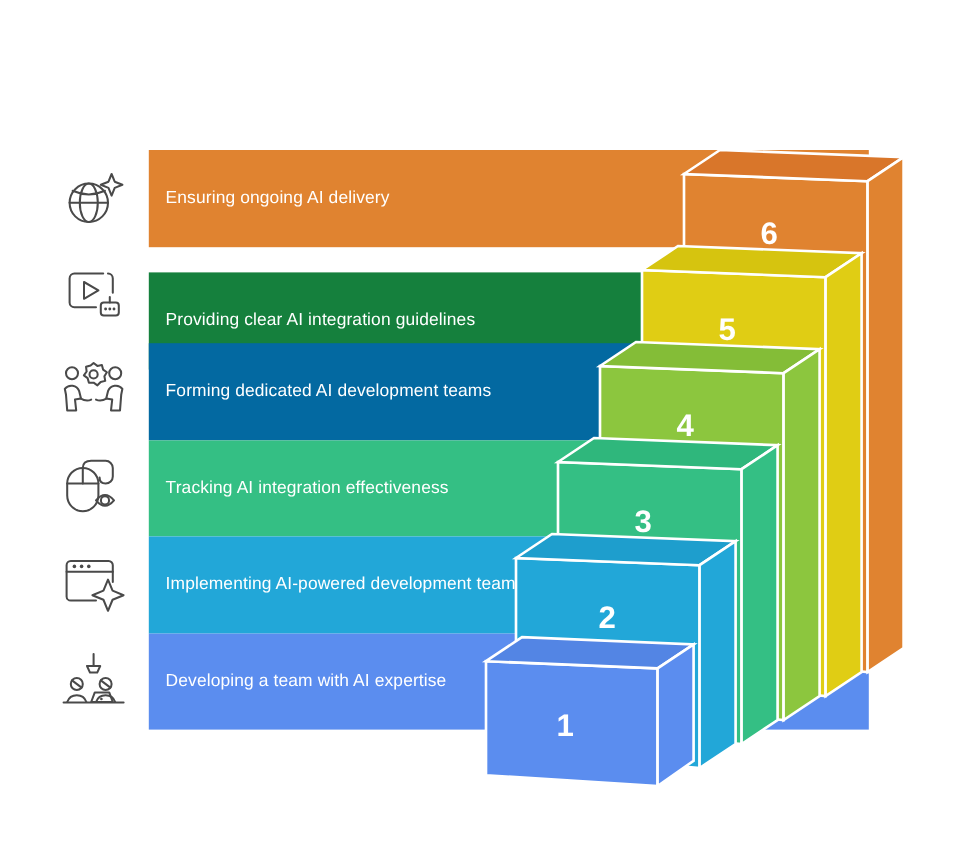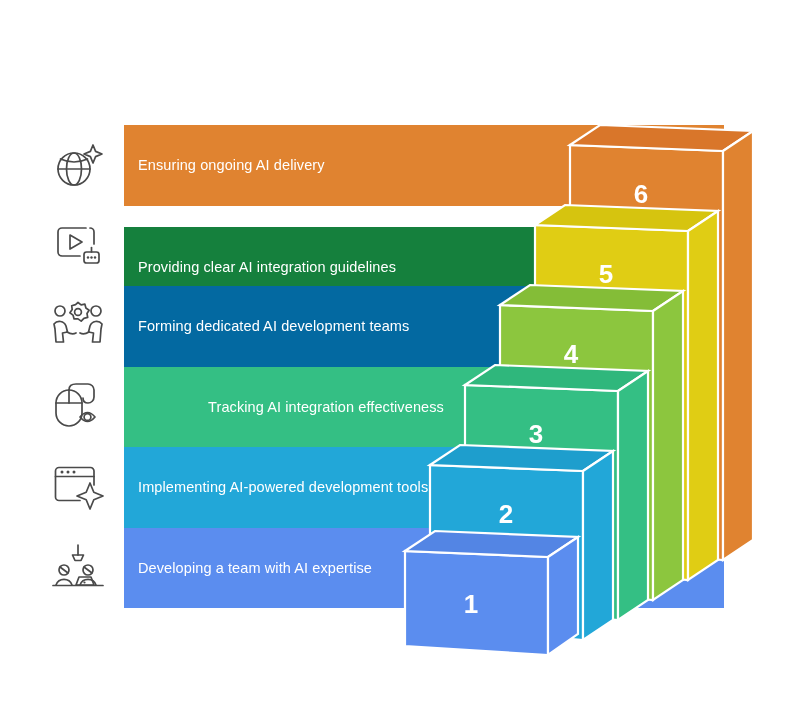--- a/index.html
+++ b/index.html
@@ -175,26 +175,26 @@
     </div>
 
     <div class="band" style="top:78px;background:#15803d;margin-top:24px;">
       <div class="band-label">Providing clear AI integration guidelines</div>
     </div>
 
     <div class="band" style="top:161px;background:#0369a1;">
       <div class="band-label">Forming dedicated AI development teams</div>
     </div>
 
-    <div class="band" style="top:241.5px;background:#34bf84;justify-content:center;">
+    <div class="band" style="top:241.5px;background:#34bf84;">
       <div class="band-label">Tracking AI integration effectiveness</div>
     </div>
 
     <div class="band" style="top:322px;background:#22a7d8;">
-      <div class="band-label">Implementing AI-powered development tools</div>
+      <div class="band-label">Implementing AI-powered development team</div>
     </div>
 
     <div class="band" style="top:402.5px;background:#5b8def;">
       <div class="band-label">Developing a team with AI expertise</div>
     </div>
 
   </div>
 
   <svg class="stairs" viewBox="0 0 800 709">
 

